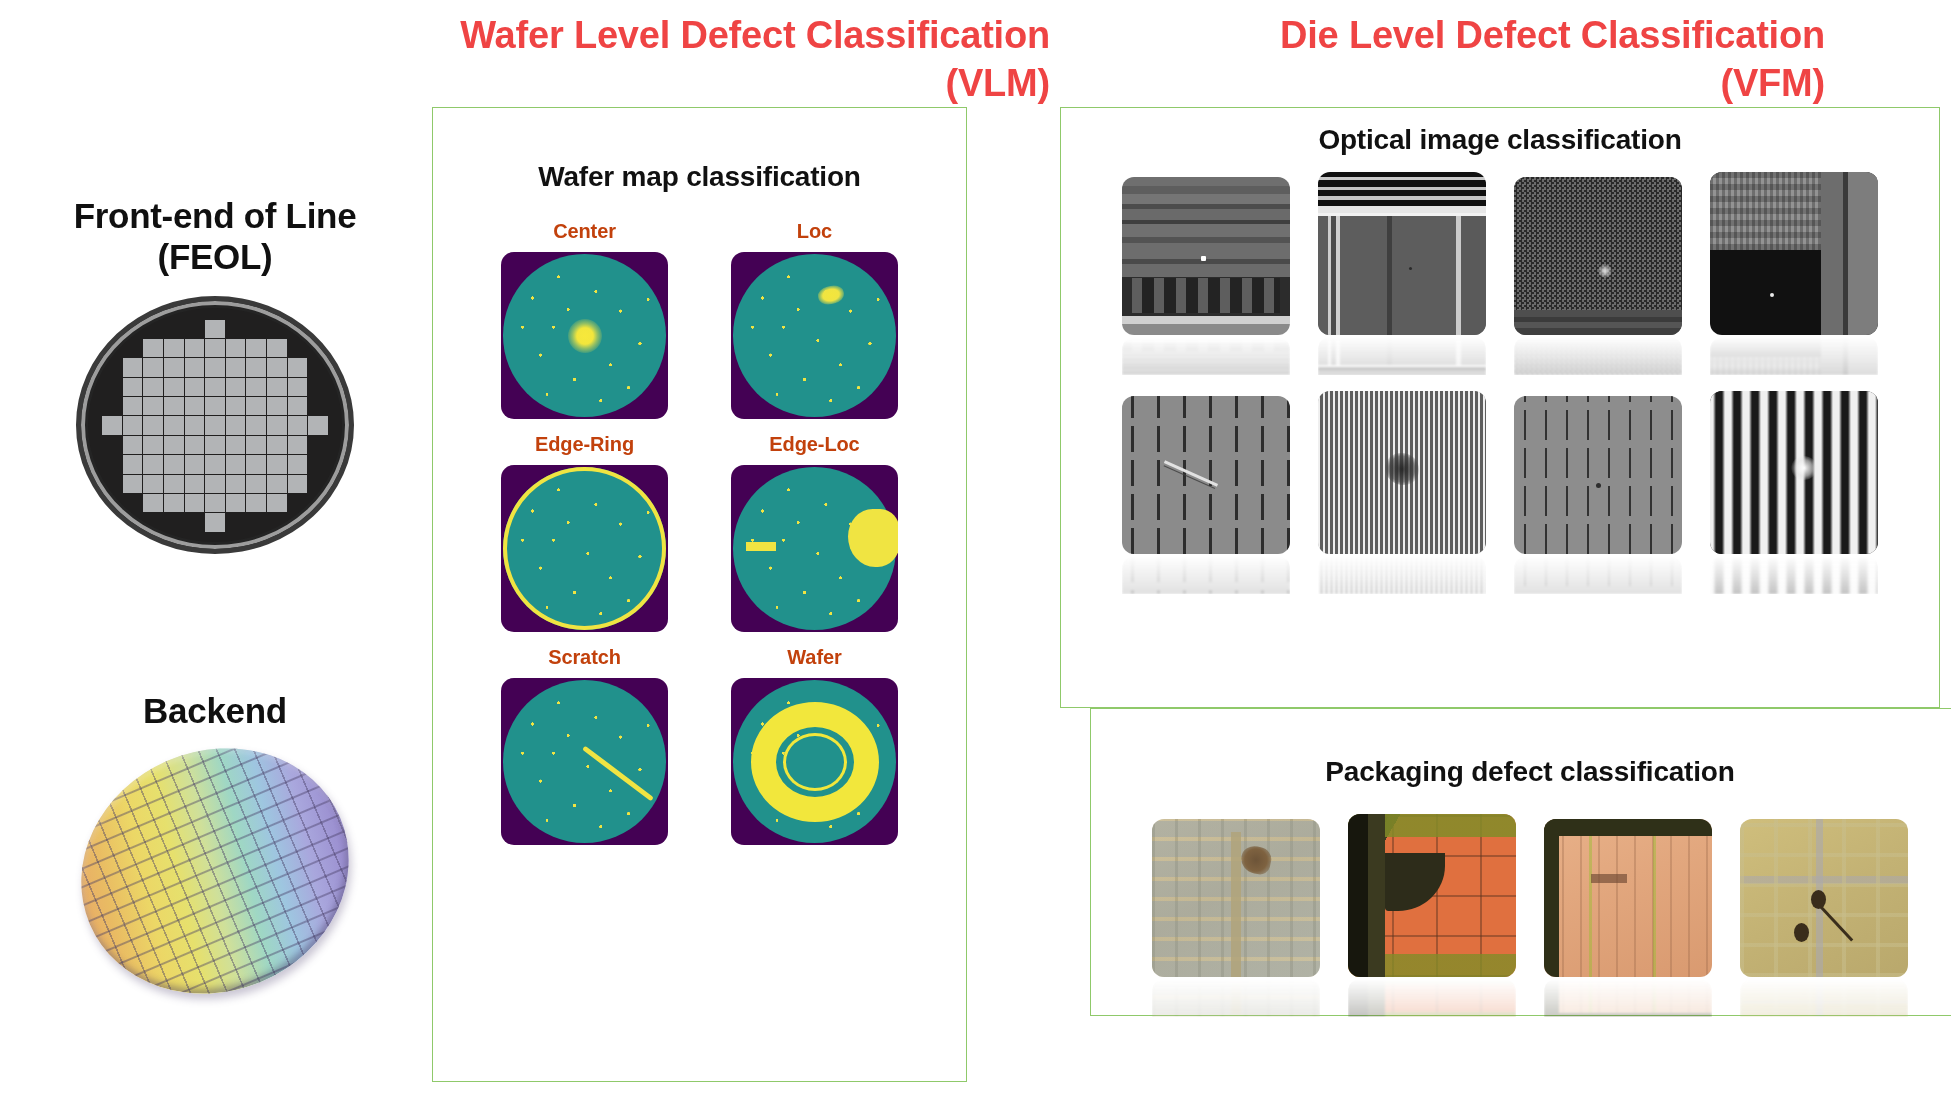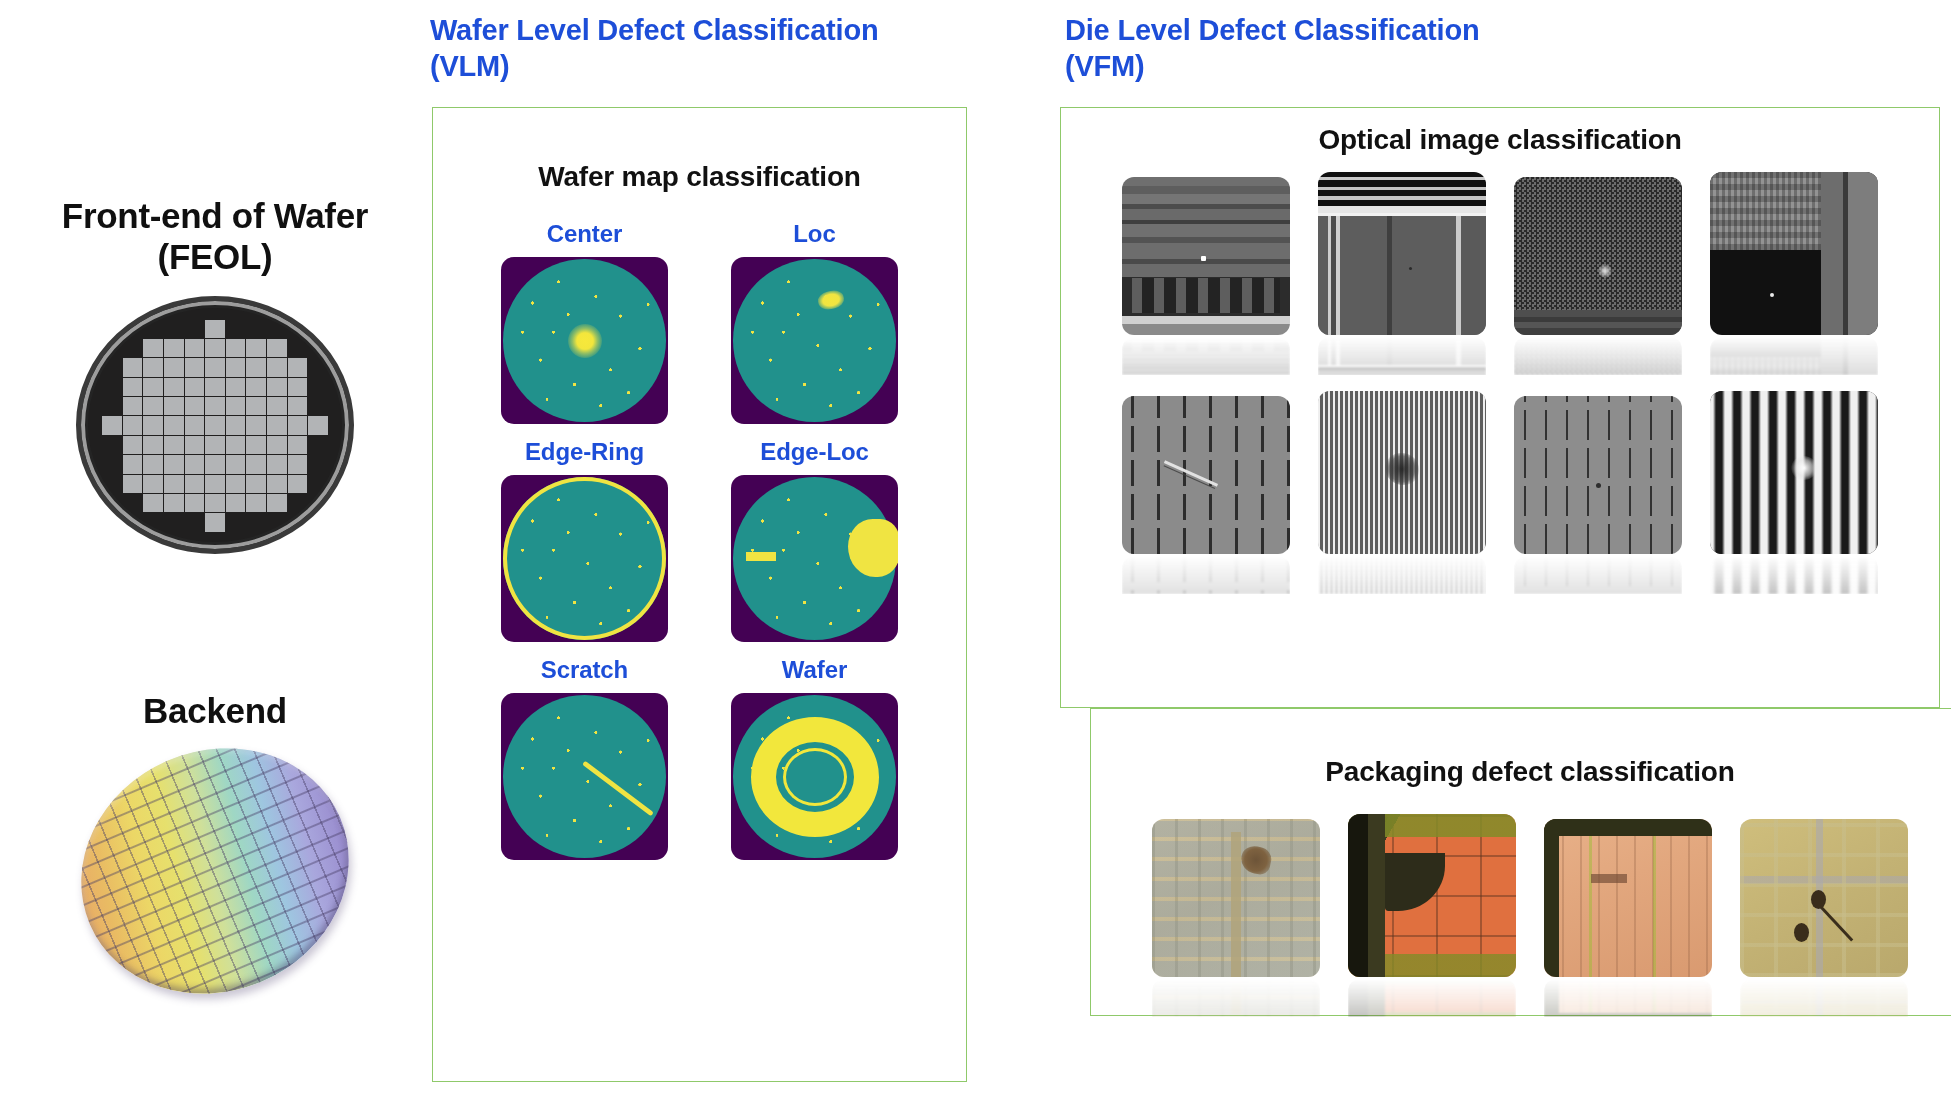--- a/index.html
+++ b/index.html
@@ -90,23 +90,23 @@
   #backend-disc::after {
     content: "";
     position: absolute; inset: 0;
     border-radius: 50%;
     box-shadow: inset 0 -5px 7px rgba(60,50,90,0.42), inset 0 3px 6px rgba(255,255,255,0.3);
   }
 
   
   .section-title {
     position: absolute;
-    text-align: left;
-    color: #1d4ed8;
-    font-size: 29px;
+    text-align: right;
+    color: #ef4444;
+    font-size: 38px;
     font-weight: bold;
     line-height: 1.25;
     white-space: pre-line;
     letter-spacing: -0.2px;
   }
   #vlm-title { left: 430px; top: 12px; width: 620px; }
   #vfm-title { left: 1065px; top: 12px; width: 760px; }
 
   
   .panel {
@@ -131,23 +131,23 @@
   #wafermap-grid {
     margin: 27px auto 0;
     width: 430px;
     display: grid;
     grid-template-columns: repeat(2, 1fr);
     row-gap: 14px;
     column-gap: 30px;
   }
   .wm-cell { text-align: center; }
   .wm-label {
-    color: #1d4ed8;
+    color: #c2410c;
     font-weight: bold;
-    font-size: 24px;
+    font-size: 20px;
     margin-bottom: 9px;
     letter-spacing: -0.1px;
   }
   .wm-img {
     width: 167px; height: 167px;
     margin: 0 auto;
     border-radius: 13px;
     background: #440154;
     position: relative;
     overflow: hidden;
@@ -517,21 +517,21 @@
   .pk4 .pad2 { left: 32%; top: 66%; }
 </style>
 </head>
 <body>
 
 <div id="root">
 
   <div id="left-column">
 
     <div class="left-block" id="feol-block">
-      <div class="stage-label">Front-end of Wafer
+      <div class="stage-label">Front-end of Line
 (FEOL)</div>
       <div id="feol-wafer-wrap">
         <div id="feol-wafer-outer"></div>
         <div id="feol-die-grid">
             <i class="off"></i>
             <i class="off"></i>
             <i class="off"></i>
             <i class="off"></i>
             <i class="off"></i>
             <i class=""></i>

